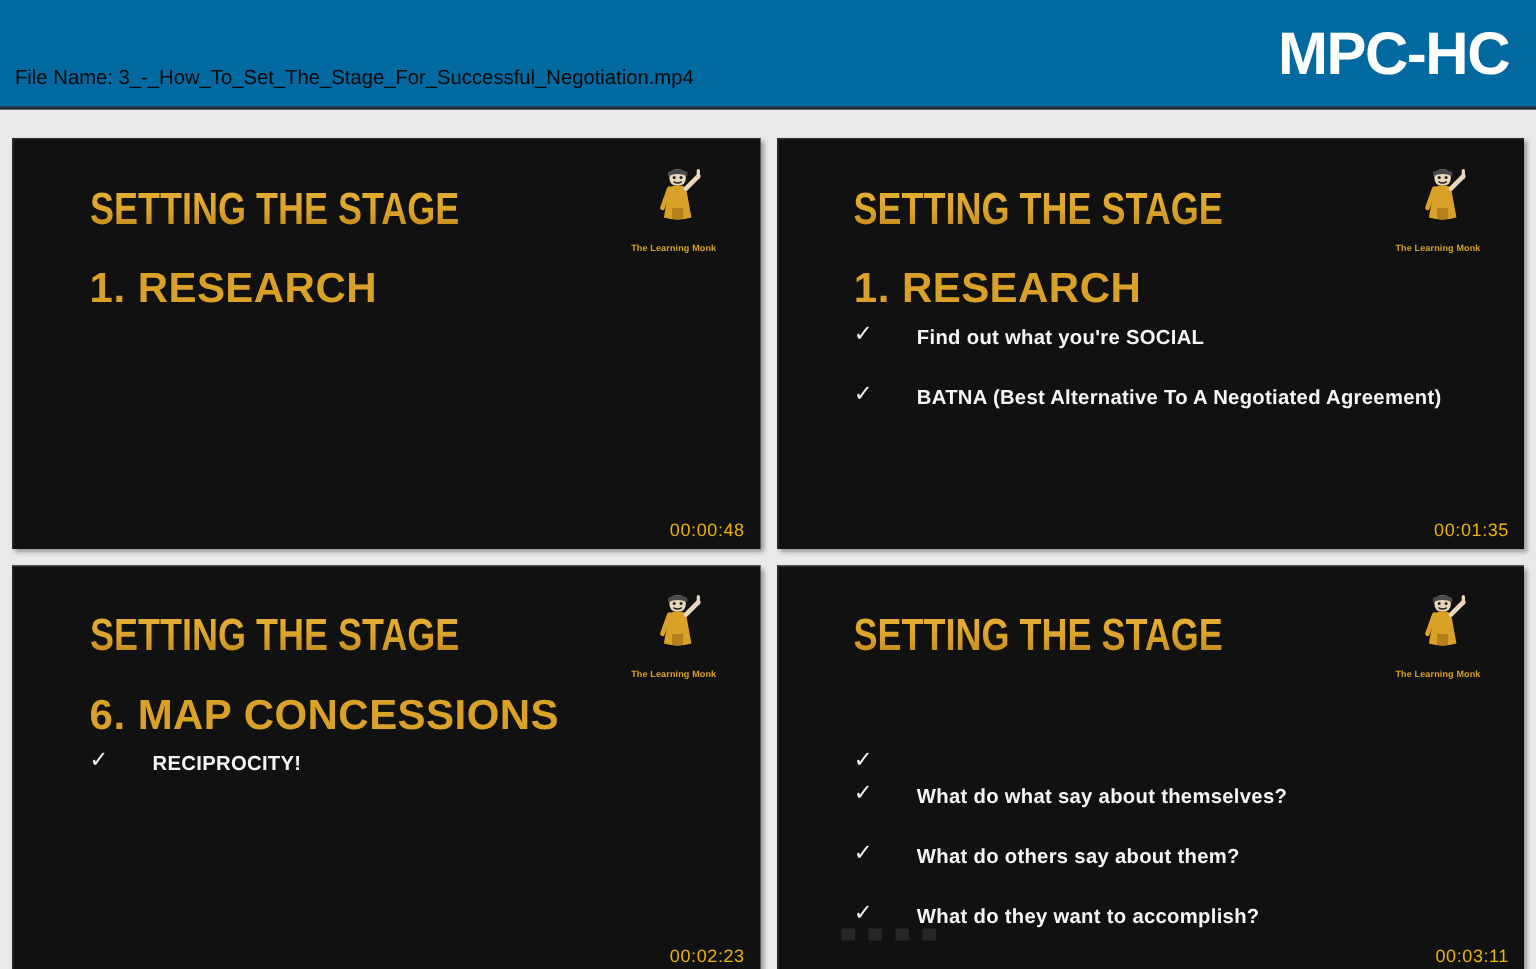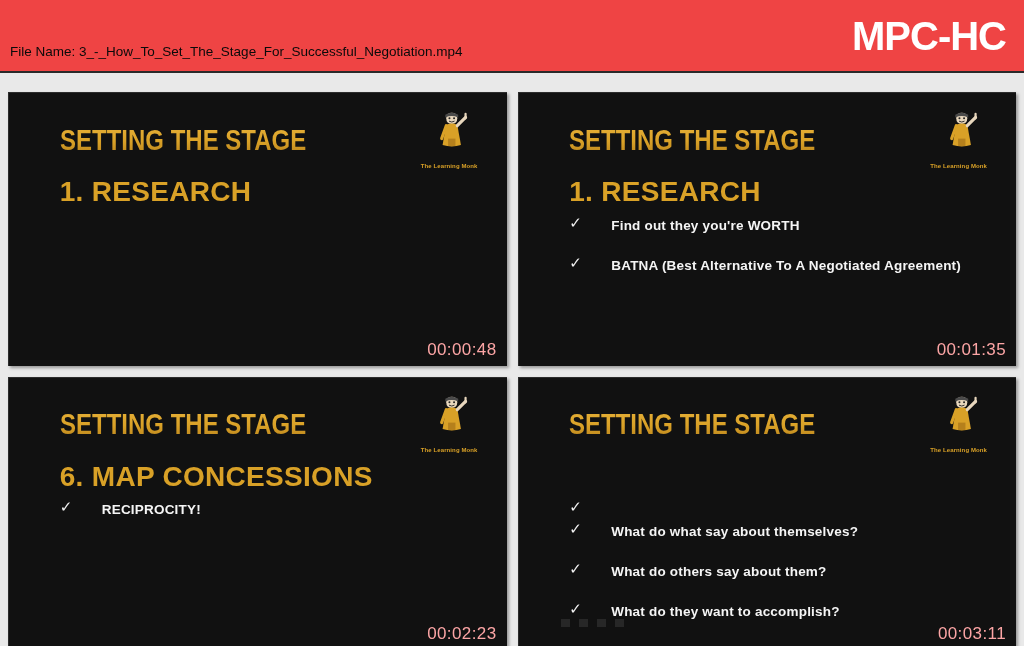--- a/index.html
+++ b/index.html
@@ -7,21 +7,21 @@
     width:1024px;height:646px;
     background:#e9e9e9;
     font-family:"Liberation Sans",sans-serif;
     overflow:hidden;
     position:relative;
   }
 
   
   #header{
     position:absolute;left:0;top:0;width:1024px;height:73px;
-    background:#ef4444;
+    background:#0369a1;
     border-bottom:2px solid #2a2a2a;
     box-sizing:border-box;
   }
   #meta{
     position:absolute;left:10px;top:8px;
     font-size:13.5px;line-height:17.5px;color:#0a0a0a;
     white-space:pre;
   }
   #meta .line{display:block;}
   #brand{
@@ -104,21 +104,21 @@
     position:absolute;left:0;bottom:0;width:100%;
     text-align:center;
     font-size:6px;font-weight:bold;color:#d9a127;
     font-family:"Liberation Sans Narrow","Liberation Sans",sans-serif;
     letter-spacing:.1px;
     white-space:nowrap;
   }
 
   .timestamp{
     position:absolute;right:10px;bottom:6px;
-    color:#fca5a5;font-size:17px;
+    color:#eab308;font-size:12px;
     font-family:"Liberation Sans",sans-serif;
     letter-spacing:.4px;
   }
 
   .controls{
     position:absolute;left:42px;bottom:23px;
     display:flex;gap:9px;opacity:.16;
   }
   .controls span{
     width:9px;height:8px;display:block;background:#9a9a9a;
@@ -158,21 +158,21 @@
       </svg>
       <div class="logo-caption">The Learning Monk</div>
     </div>
     <div class="timestamp">00:00:48</div>
   </div>
 
   <div class="thumb">
     <div class="slide-title">SETTING THE STAGE</div>
     <div class="slide-sub">1. RESEARCH</div>
     <div class="bullets">
-        <div class="bullet"><span class="check">✓</span><span class="btext">Find out they you're WORTH</span></div>
+        <div class="bullet"><span class="check">✓</span><span class="btext">Find out what you're SOCIAL</span></div>
         <div class="bullet"><span class="check">✓</span><span class="btext">BATNA (Best Alternative To A Negotiated Agreement)</span></div>
       </div>
     <div class="logo">
       <svg viewBox="0 0 60 50" width="60" height="46" aria-hidden="true">
         <path d="M27 8 q0-6 6-6 q6 0 6 6 q0 6-6 6 q-6 0-6-6z" fill="#e8d7bd"></path>
         <path d="M26 4 q7-4 14 0 l0 3 q-7-3-14 0z" fill="#4a4a4a"></path>
         <circle cx="30.5" cy="8" r="1.1" fill="#222"></circle>
           <circle cx="35.5" cy="8" r="1.1" fill="#222"></circle>
         <path d="M30 11 q3 2 6 0" stroke="#222" stroke-width="1" fill="none"></path>
         <path d="M27 15 q6-3 12 0 l4 22 q-10 3-20 0z" fill="#d9a127"></path>

